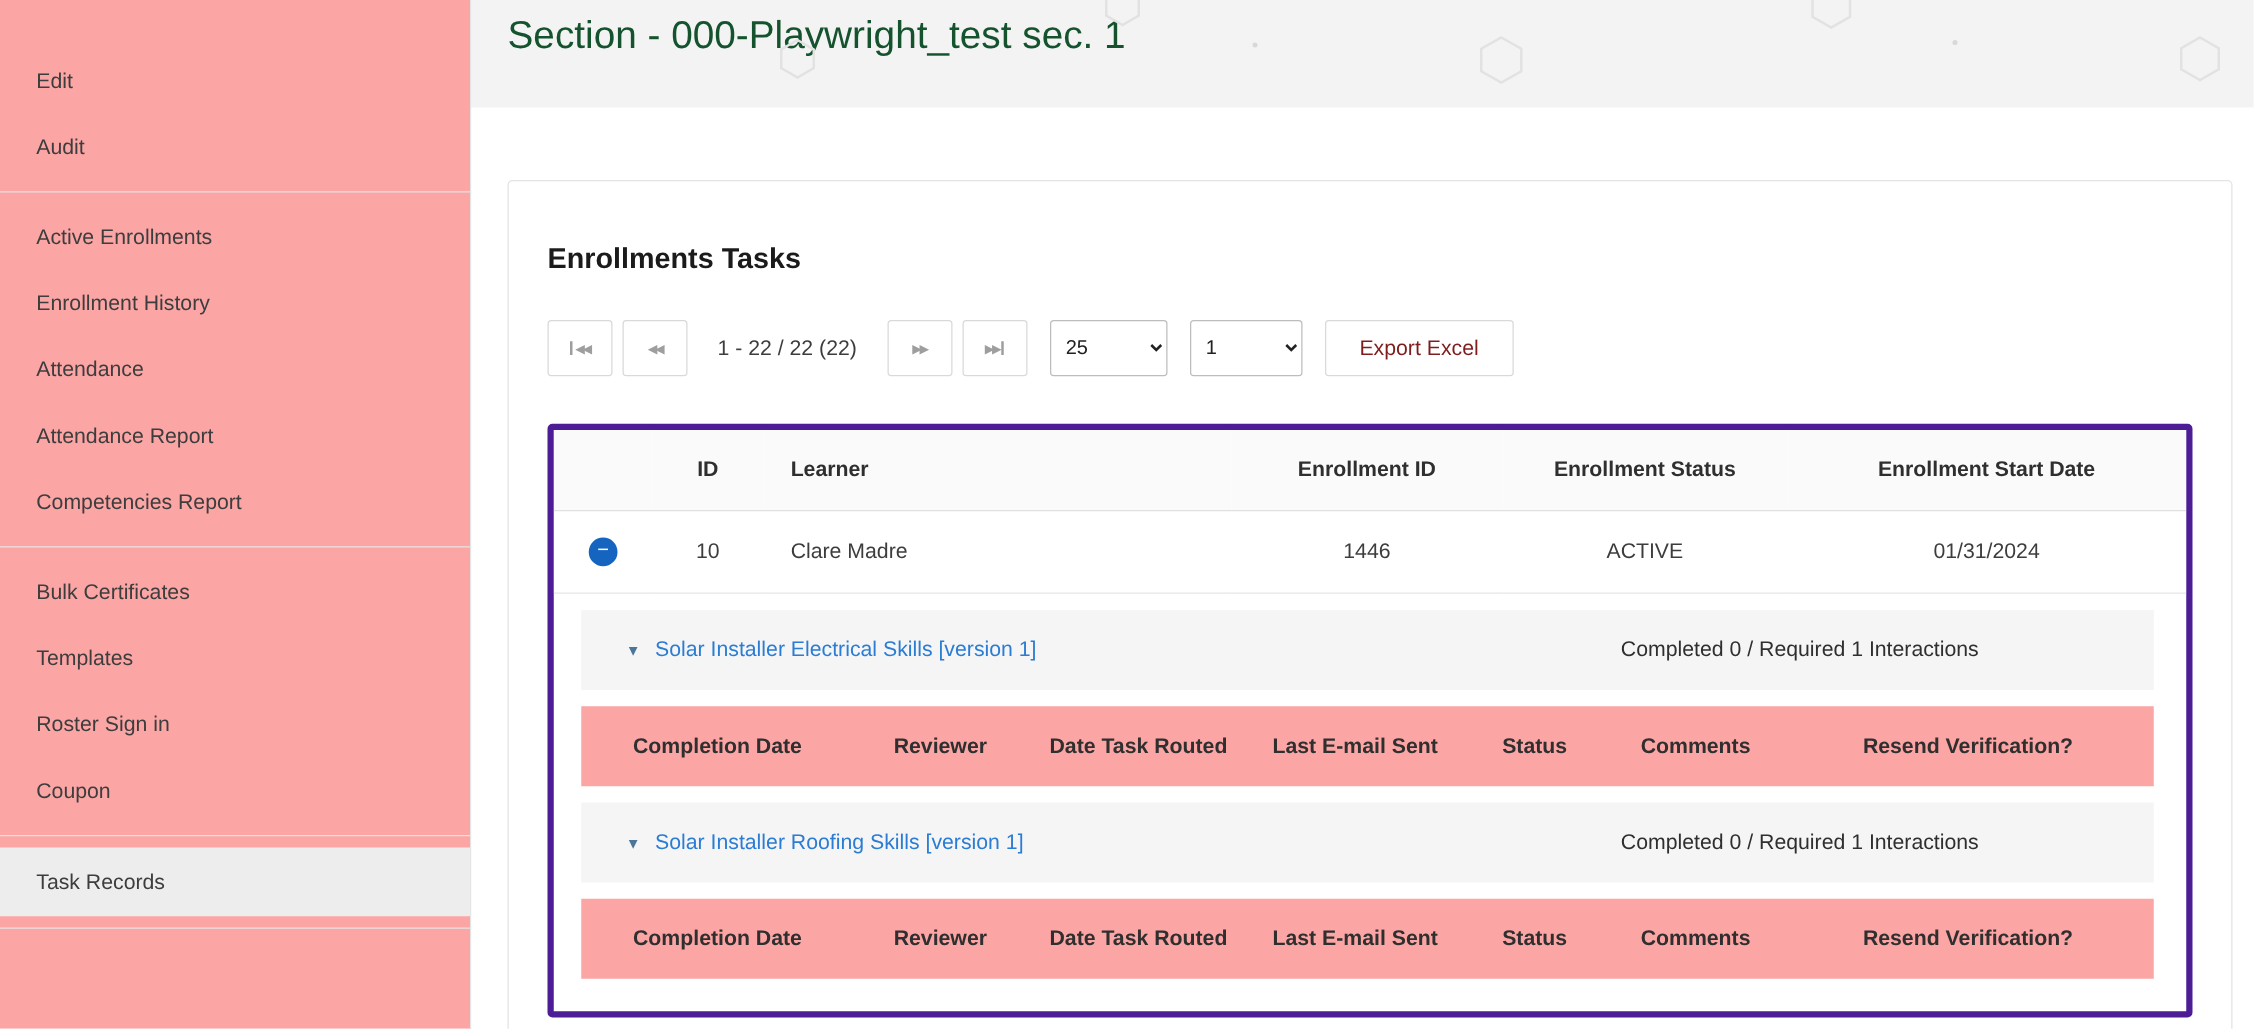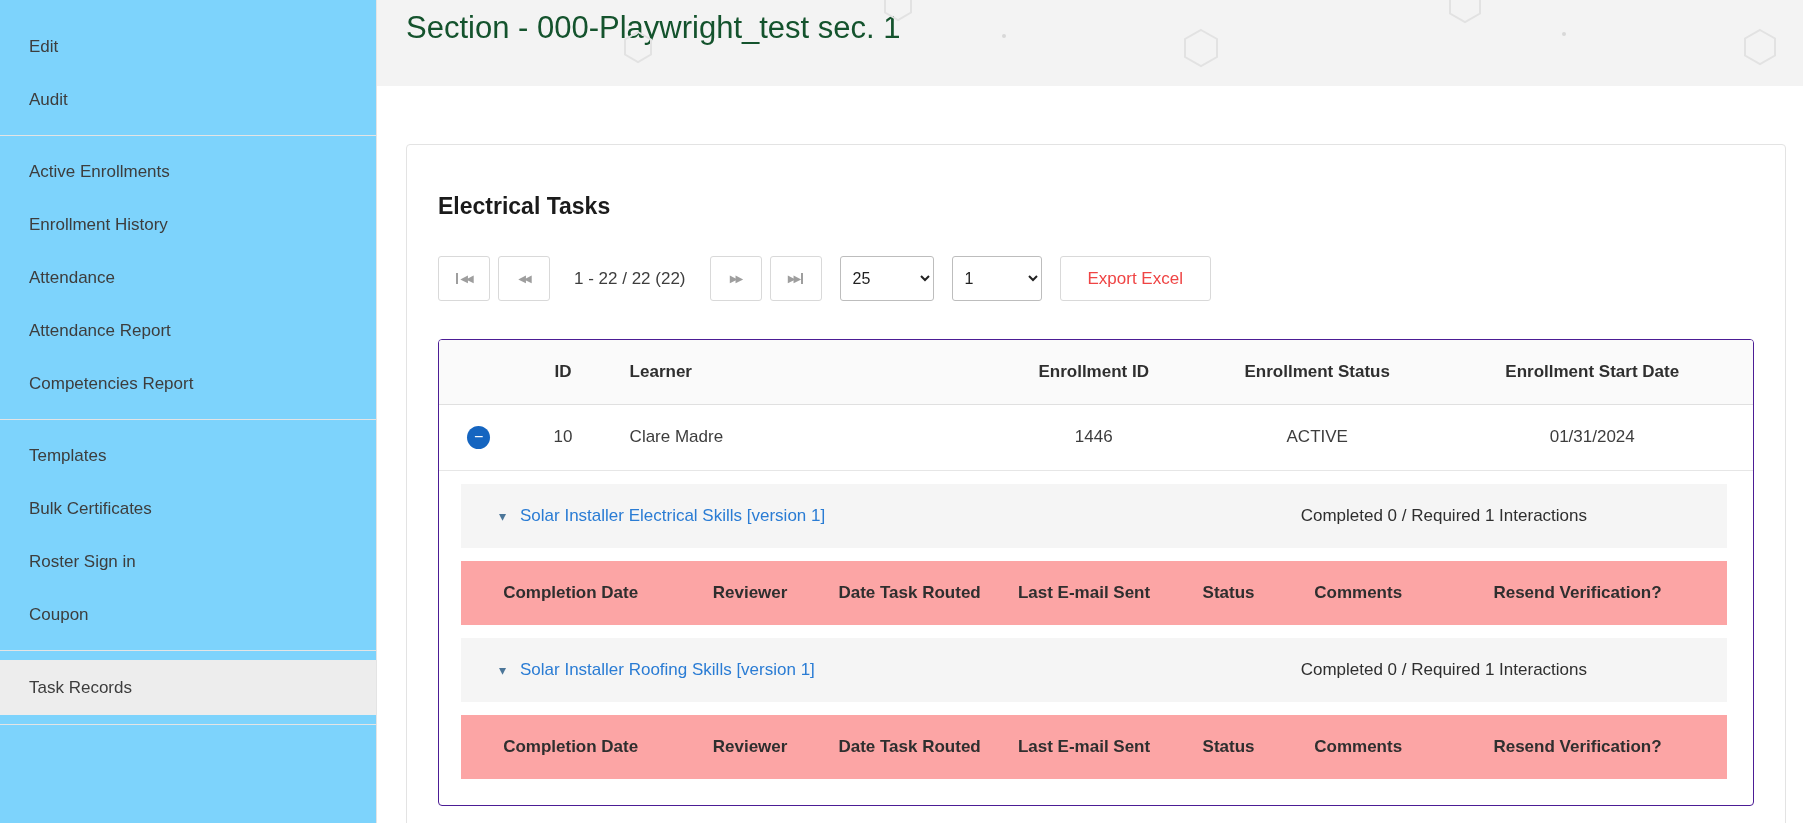--- a/index.html
+++ b/index.html
@@ -1,22 +1,22 @@
 <!DOCTYPE html>
 <html style="--link: #2a7cd4; --accent: #1565c0; --header-bg: #f3f3f3;"><head>
 <meta charset="utf-8">
 <style>
   * { margin:0; padding:0; box-sizing:border-box; }
   html,body { width:1803px; height:823px; overflow:hidden; background:#fff;
               font-family:"Liberation Sans", sans-serif; }
   .app { display:flex; width:100%; height:100%; }
 
   
-  .sidebar { width:377px; min-width:377px; height:100%; background:#7dd3fc;
-             border-right:1px solid #e4e4e4; padding-top:20px; }
+  .sidebar { width:377px; min-width:377px; height:100%; background:#fca5a5;
+             border-right:1px solid #e4e4e4; padding-top:38px; }
   .nav-item { display:flex; align-items:center; height:53px; padding-left:29px;
               font-size:17px; color:#3d3d3d; cursor:pointer; }
   .nav-item.active { background:#ededed; height:55px;text-align:center; }
   .nav-divider { border-top:1px solid #e4e4e4; margin:9px 0; }
 
   
   .main { flex:1; display:flex; flex-direction:column; }
   .topbar { position:relative; height:86px; background:var(--header-bg,#f3f3f3);
             overflow:hidden; flex:0 0 86px; }
   .topbar h1 { position:absolute; top:10px; left:29px; font-size:31px;
@@ -39,25 +39,25 @@
   .pg-btn .bar { display:inline-block; width:0; height:11px; border-left:2px solid #9e9e9e; }
   .pg-btn .bar.left { margin-right:2px; }
   .pg-btn .bar.right { margin-left:2px; }
   .pg-range { margin:0 24px 0 16px; font-size:17px; color:#3d3d3d; white-space:nowrap; }
   .pg-sel { height:45px; border:1px solid #bdbdbd; border-radius:3px; background:#fff;
             font-size:16px; color:#222; padding:0 8px; margin-left:18px;
             font-family:"Liberation Sans", sans-serif; }
   .pg-sel.size { width:94px; }
   .pg-sel.page { width:90px; }
   .export-btn { margin-left:18px; height:45px; padding:0 27px; border:1px solid #d9d9d9;
-                border-radius:3px; background:#fff; font-size:17px; color:#ef4444;
+                border-radius:3px; background:#fff; font-size:17px; color:#7f1d1d;
                 cursor:pointer; font-family:"Liberation Sans", sans-serif; }
 
   
-  .table-wrap { margin-top:38px; border:1px solid #4c1d95; border-radius:4px;
+  .table-wrap { margin-top:38px; border:5px solid #4c1d95; border-radius:4px;
                 background:#fff; padding-bottom:26px; overflow:hidden; }
   table.main-table { width:100%; border-collapse:collapse; }
   table.main-table th { height:64px; font-size:17px; font-weight:700; color:#2f2f2f;
                         background:#fafafa; border-bottom:1px solid #e0e0e0;
                         text-align:center; }
   table.main-table th.left, table.main-table td.left { text-align:left; padding-left:22px; }
   table.main-table td { height:66px; font-size:17px; color:#3d3d3d; text-align:center;
                         border-bottom:1px solid #e6e6e6; background:#fff; }
   .collapse-circle { width:23px; height:23px; border-radius:50%;
                      background:var(--accent,#1565c0); color:#fff; display:inline-flex;
@@ -91,22 +91,22 @@
     <nav>
       <div class="nav-item">Edit</div>
       <div class="nav-item">Audit</div>
       <div class="nav-divider"></div>
       <div class="nav-item">Active Enrollments</div>
       <div class="nav-item">Enrollment History</div>
       <div class="nav-item">Attendance</div>
       <div class="nav-item">Attendance Report</div>
       <div class="nav-item">Competencies Report</div>
       <div class="nav-divider"></div>
+      <div class="nav-item">Bulk Certificates</div>
       <div class="nav-item">Templates</div>
-      <div class="nav-item">Bulk Certificates</div>
       <div class="nav-item">Roster Sign in</div>
       <div class="nav-item">Coupon</div>
       <div class="nav-divider"></div>
       <div class="nav-item active">Task Records</div>
       <div class="nav-divider"></div>
     </nav>
   </aside>
 
   <div class="main">
 
@@ -127,21 +127,21 @@
       <svg class="hex" style="left:1365px; top:28px;" width="36" height="38">
         <polygon points="18,2 33,10.5 33,27.5 18,36 3,27.5 3,10.5" fill="none" stroke="#e2e2e2" stroke-width="2"></polygon>
         </svg>
       <span class="dot" style="left:625px; top:34px;"></span>
       <span class="dot" style="left:1185px; top:32px;"></span>
     </header>
 
     <div class="content">
       <section class="card">
 
-        <h2 class="panel-title">Electrical Tasks</h2>
+        <h2 class="panel-title">Enrollments Tasks</h2>
 
         <div class="pagination">
           <button class="pg-btn">
             <span class="bar left"></span>
             <span class="tri">◀◀</span>
           </button>
           <button class="pg-btn">
             <span class="tri">◀◀</span>
           </button>
           <span class="pg-range">1 - 22 / 22 (22)</span>

